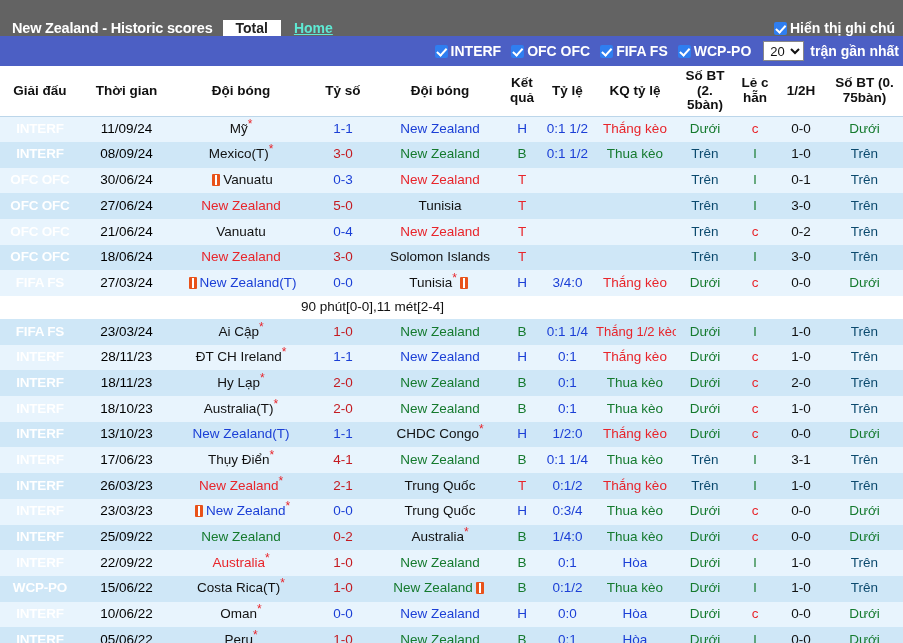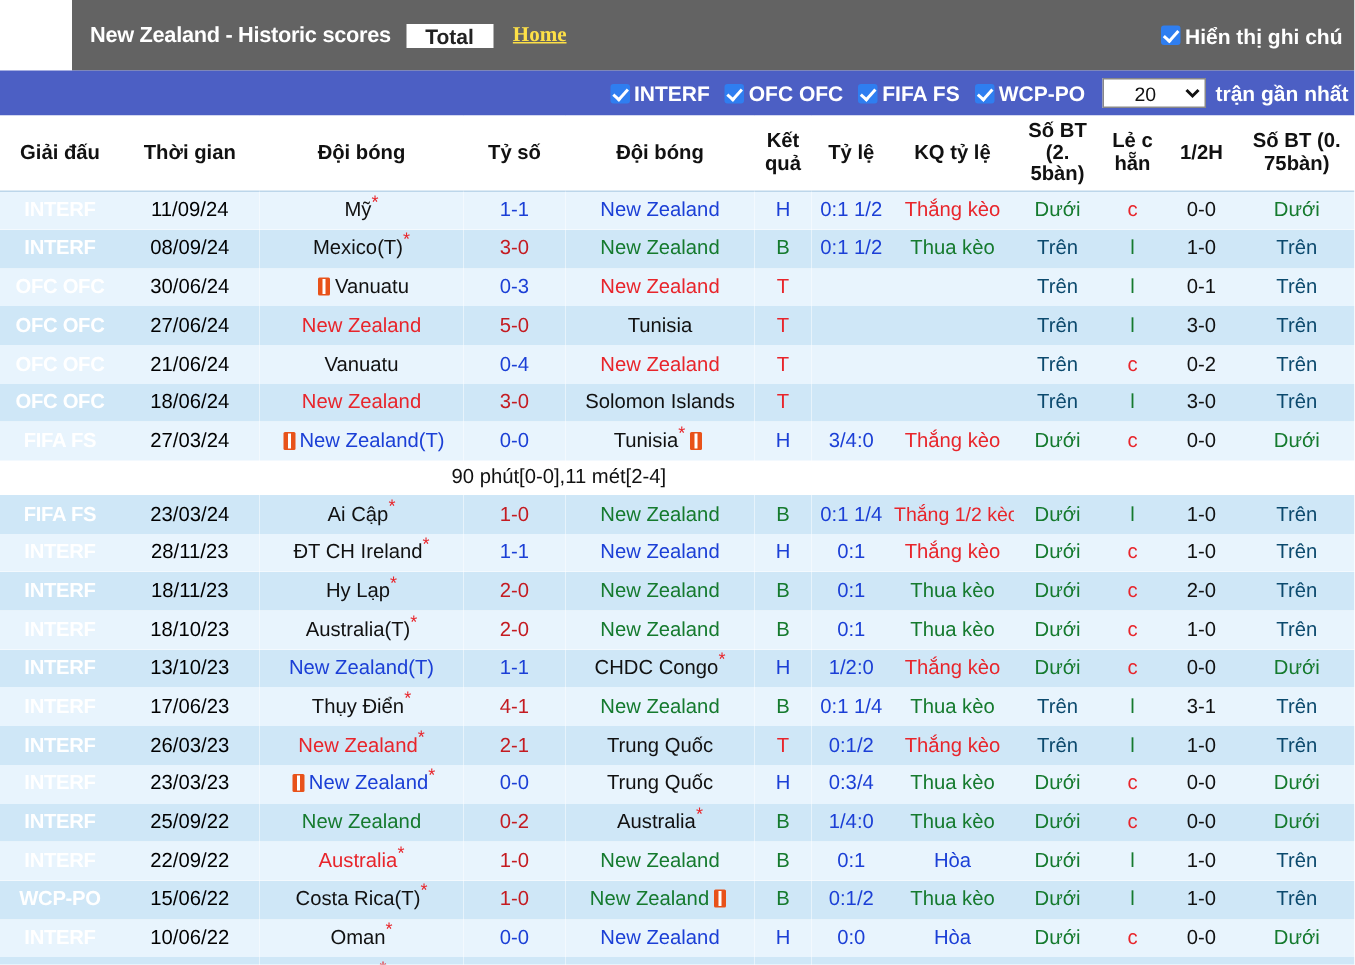--- a/index.html
+++ b/index.html
@@ -7,49 +7,47 @@
     margin: 0; padding: 0;
     width: 903px; height: 643px;
     background: #ffffff;
     font-family: "Liberation Sans", "DejaVu Sans", sans-serif;
     overflow: hidden;
   }
   #app { width: 903px; height: 643px; position: relative; }
 
   
   .topbar {
-    height: 47px;
+    height: 36px;
     background: #636363;
     display: flex;
-    align-items: center;
+    align-items: flex-end;
     color: #ffffff;
-    margin-left: 48px;
   }
   .topbar .title {
     display: flex; align-items: center;
     padding: 0 10px 0 12px;
     font-size: 14.5px; font-weight: bold;
     white-space: nowrap;
     letter-spacing: -0.2px;
   }
   .topbar .tab {
     display: flex; align-items: center;
     padding: 0 13px;
     font-size: 14px; font-weight: bold;
     cursor: pointer;
     white-space: nowrap;
   }
   .topbar .tab.active {
     background: #ffffff;
     color: #222222;
   }
   .topbar .tab.link {
-    color: #fde047;
+    color: #5eead4;
     text-decoration: underline;
-    font-family: Liberation Serif, serif;
   }
   .topbar .spacer { flex: 1 1 auto; }
   .topbar .note-toggle {
     display: flex; align-items: center;
     padding-right: 8px;
     font-size: 14px; font-weight: bold;
     white-space: nowrap;
     cursor: pointer;
   }
 
@@ -87,21 +85,21 @@
     font-size: 14px; font-weight: bold;
     margin-left: 10px;
     white-space: nowrap;
     cursor: pointer;
   }
   .filterbar select {
     font-family: "Liberation Sans", sans-serif;
     font-size: 13px;
     height: 20px;
     margin: 0 6px 0 12px;
-    padding: 0 16px;
+    padding: 0 2px;
     border: 1px solid #888;
     background: #ffffff;
     color: #111;
   }
   .filterbar .lastlabel {
     font-size: 14px; font-weight: bold; white-space: nowrap;
   }
 
   
   table.scores {

